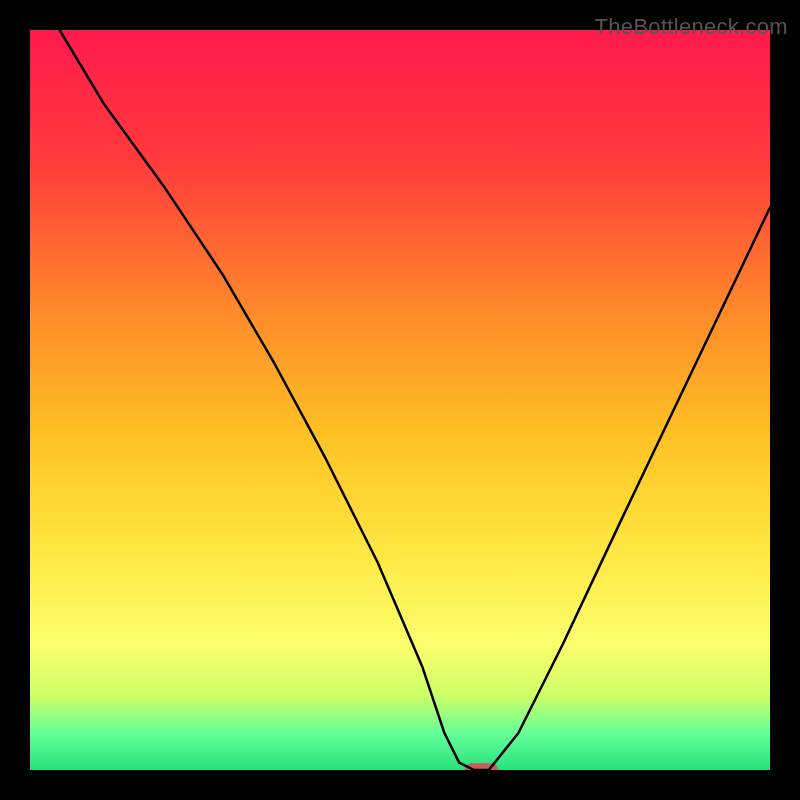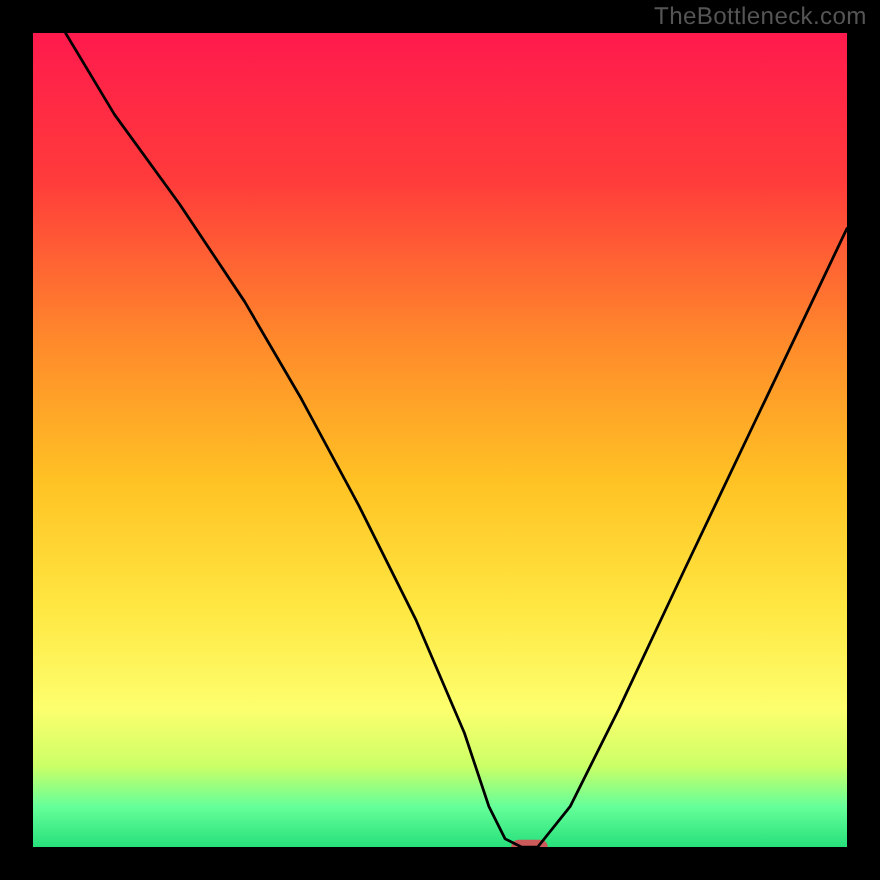--- a/index.html
+++ b/index.html
@@ -12,21 +12,21 @@
     overflow: hidden;
   }
   .frame {
     position: relative;
     width: 800px;
     height: 800px;
     background: #000;
   }
   .watermark {
     position: absolute;
-    top: 2px;
+    top: 14px;
     right: 12px;
     color: #555;
     font-size: 22px;
     font-weight: 500;
     letter-spacing: 0.3px;
     z-index: 20;
   }
   .plot {
     position: absolute;
     left: 30px;

